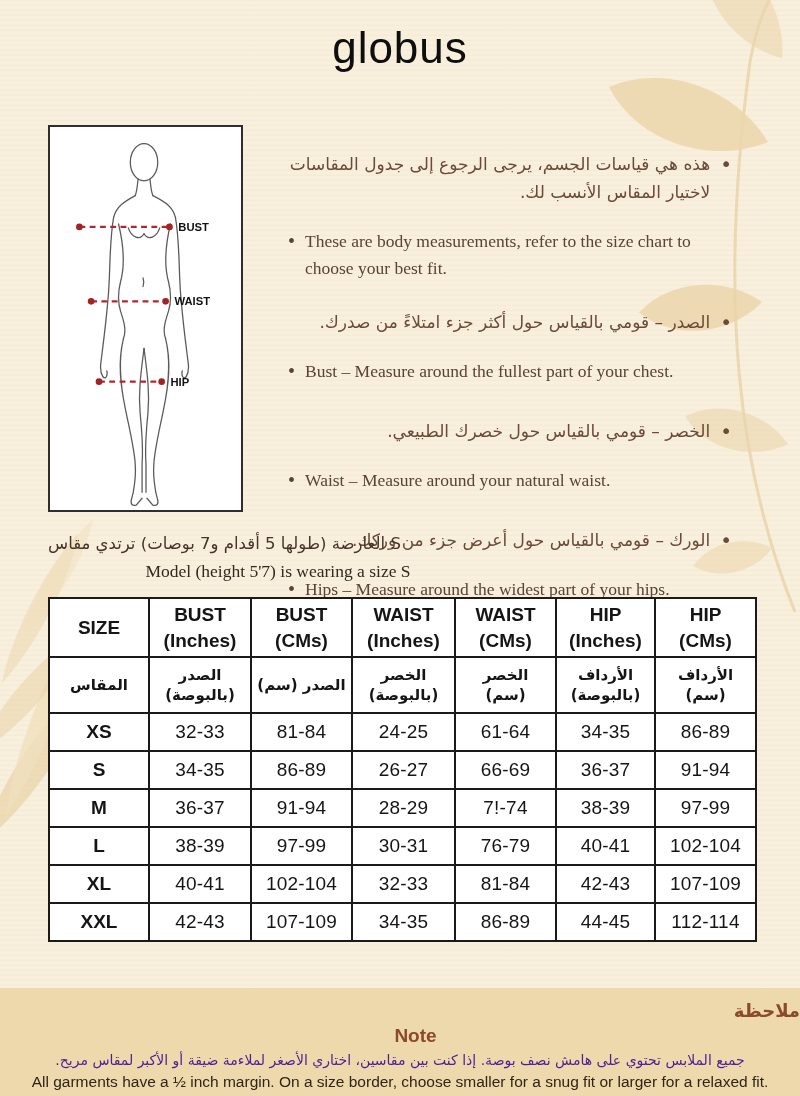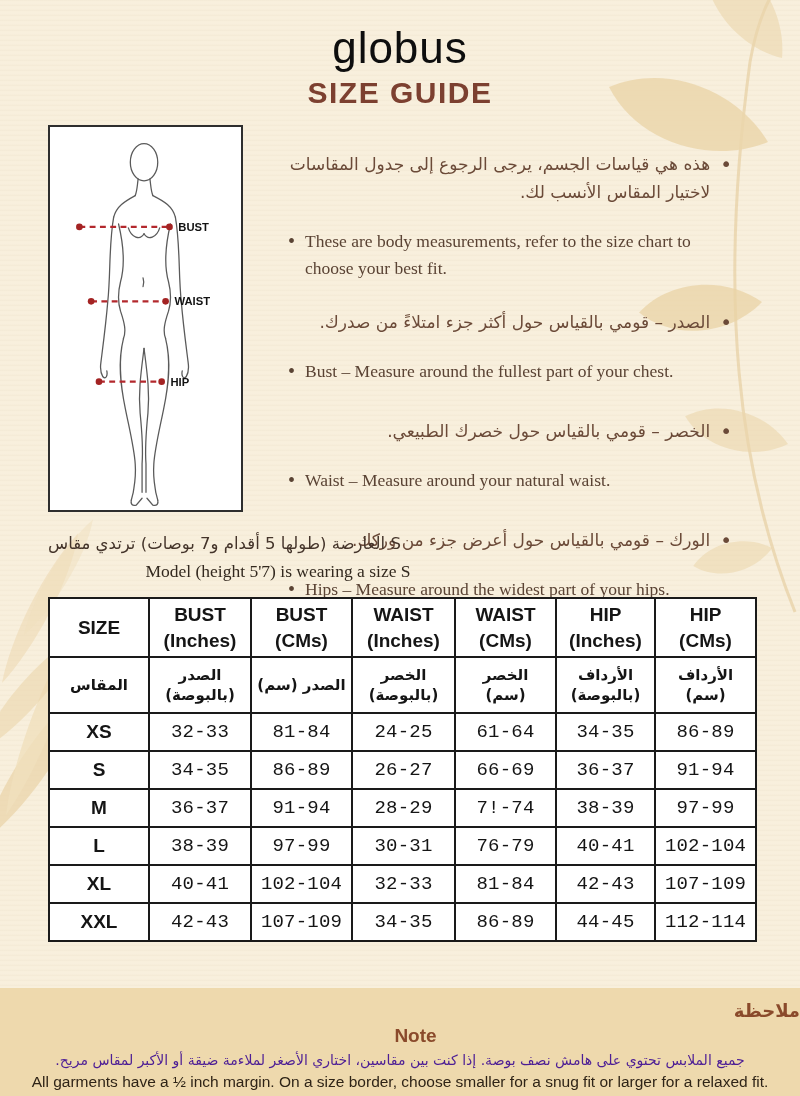--- a/index.html
+++ b/index.html
@@ -42,21 +42,21 @@
   
   table.size-table{position:absolute;left:48px;top:597px;width:707px;
     border-collapse:collapse;table-layout:fixed;background:#ffffff;padding-left:12px;}
   table.size-table th, table.size-table td{
     border:2px solid #1a1a1a;text-align:center;vertical-align:middle;
     padding:0;color:#151515;background:#ffffff;}
   tr.h-en th{height:57px;font-size:19px;font-weight:700;line-height:26px;font-family:"Liberation Sans", sans-serif;}
   tr.h-ar th{height:56px;font-size:15px;font-weight:700;line-height:20px;
     font-family:"DejaVu Sans", sans-serif;direction:rtl;padding:2px 5px;box-sizing:border-box;}
   tr.d-row th{height:36px;font-size:19px;font-weight:700;}
-  tr.d-row td{height:36px;font-size:19px;font-weight:400;letter-spacing:.2px;font-family:Liberation Mono, monospace;}
+  tr.d-row td{height:36px;font-size:19px;font-weight:400;letter-spacing:.2px;}
 
   
   .note-band{position:absolute;left:0;top:988px;width:800px;height:108px;background:#eed9ad;}
   .note-title-ar{margin-top:10px;text-align:right;font-family:"DejaVu Sans", sans-serif;
     font-size:18px;font-weight:700;color:#8a4a2b;line-height:25px;direction:rtl;}
   .note-title-en{text-align:center;font-size:19px;font-weight:700;color:#8a4a2b;line-height:26px;padding-left:31px;}
   .note-ar{text-align:center;direction:rtl;font-family:"DejaVu Sans", sans-serif;
     font-size:14px;color:#4c1d95;line-height:22px;white-space:nowrap;}
   .note-en{text-align:center;font-size:15.5px;color:#2f2417;line-height:22px;}
 </style>
@@ -76,21 +76,20 @@
 
   <svg class="deco" style="left:0;top:515px;" width="150" height="330" viewBox="0 0 150 330">
     <path d="M0 0 C 30 -28, 80 -32, 112 -6 C 82 26, 30 24, 0 0 Z" transform="translate(-18,328) rotate(-55) scale(1.7,0.7)" fill="#ead3a6" opacity="0.7"></path>
     <path d="M0 0 C 30 -28, 80 -32, 112 -6 C 82 26, 30 24, 0 0 Z" transform="translate(6,300) rotate(-68) scale(1.9,0.55)" fill="#f0e0bd" opacity="0.8"></path>
     <path d="M0 0 C 30 -28, 80 -32, 112 -6 C 82 26, 30 24, 0 0 Z" transform="translate(-22,238) rotate(-48) scale(1.4,0.6)" fill="#ebd6ac" opacity="0.6"></path>
     <path d="M0 0 C 30 -28, 80 -32, 112 -6 C 82 26, 30 24, 0 0 Z" transform="translate(2,168) rotate(-62) scale(1.5,0.5)" fill="#ead3a6" opacity="0.45"></path>
     <path d="M0 0 C 30 -28, 80 -32, 112 -6 C 82 26, 30 24, 0 0 Z" transform="translate(24,120) rotate(-58) scale(1.2,0.45)" fill="#f0e0bd" opacity="0.5"></path>
   </svg>
 
   <div class="brand">globus</div>
-  <div class="guide-title">SIZE GUIDE</div>
 
   <div class="diagram">
     <svg viewBox="0 0 195 387">
       <g fill="none" stroke="#5a5a5a" stroke-width="1.3" stroke-linecap="round">
         <ellipse cx="96" cy="34" rx="14" ry="19"></ellipse>
         <path d="M90,51 C89,58 89,63 87,68"></path>
         <path d="M102,51 C103,58 103,63 105,68"></path>
         <path d="M87,68 C76,74 68,79 65,90"></path>
         <path d="M105,68 C117,74 125,79 128,90"></path>
         <path d="M65,90 C60,118 62,148 59,176 C57,200 54,222 52,238 C51,245 52,250 54,253 C57,256 59,252 58,247"></path>

